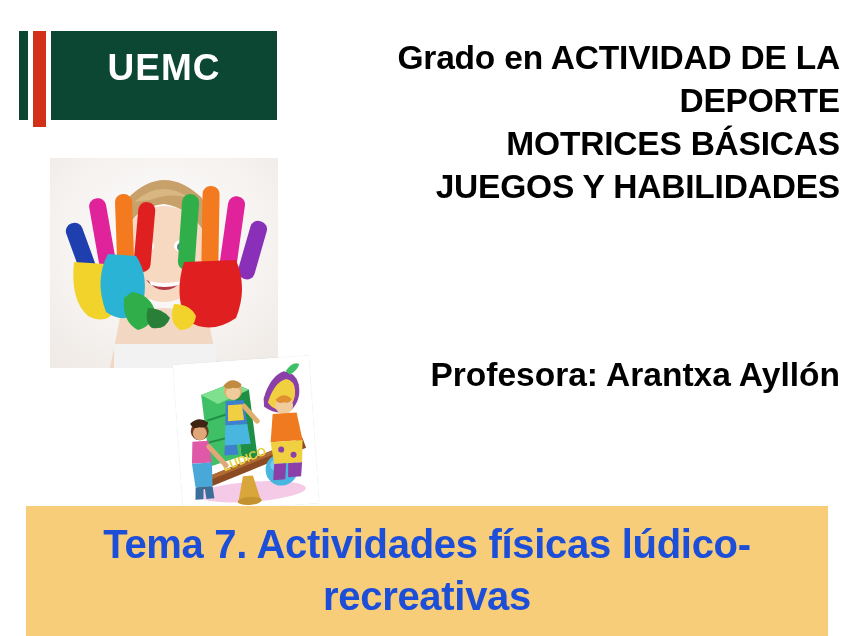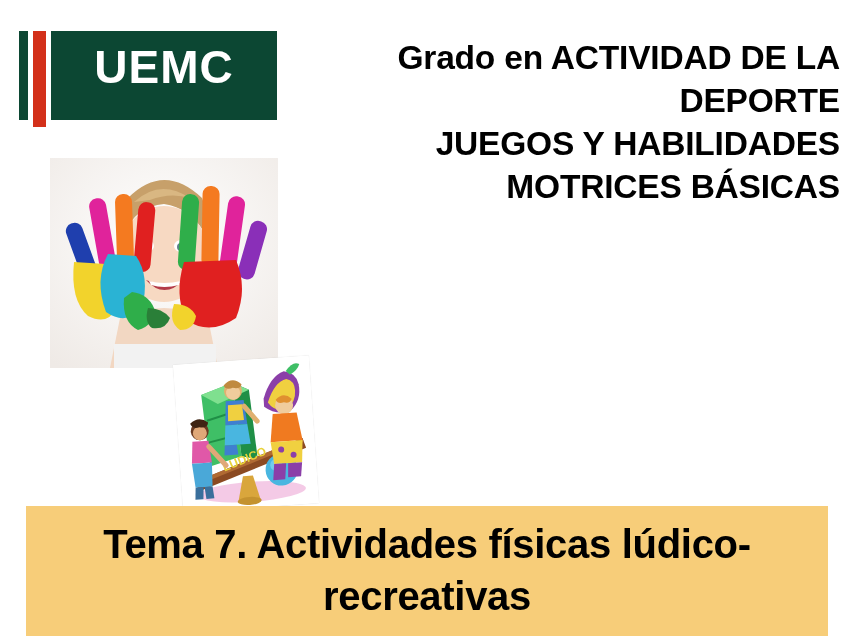--- a/index.html
+++ b/index.html
@@ -59,21 +59,21 @@
     left: 32px;
     top: 0px;
     width: 226px;
     height: 74px;
     display: flex;
     align-items: center;
     justify-content: center;
     color: #ffffff;
     font-family: "Liberation Sans", sans-serif;
     font-weight: bold;
-    font-size: 46px;
+    font-size: 37px;
     letter-spacing: 1px;
     line-height: 1;
     padding-bottom: 2px;
     box-sizing: border-box;
   }
 
   
   #headline {
     position: absolute;
     left: 300px;
@@ -138,21 +138,21 @@
     height: 130px;
     background: #f7cd79;
     display: flex;
     align-items: center;
     justify-content: center;
     box-sizing: border-box;
     padding: 4px 30px 6px 30px;
   }
   #banner .banner-text {
     text-align: center;
-    color: #000000;
+    color: #1d4ed8;
     font-family: "Liberation Sans", sans-serif;
     font-weight: bold;
     font-size: 40px;
     line-height: 52px;
     letter-spacing: -0.3px;
   }
 </style>
 </head>
 <body>
 
@@ -161,24 +161,25 @@
   <div id="logo">
     <div class="bar-green-thin"></div>
     <div class="bar-red"></div>
     <div class="block-green"></div>
     <div class="wordmark">UEMC</div>
   </div>
 
   <div id="headline">
     <span class="line">Grado en ACTIVIDAD DE LA</span>
     <span class="line">DEPORTE</span>
+    <span class="line">MOTRICES BÁSICAS</span>
     <span class="line">JUEGOS Y HABILIDADES</span>
-    <span class="line">MOTRICES BÁSICAS</span>
-  </div>
-
+  </div>
+
+  <div id="byline">Profesora: Arantxa Ayllón</div>
 
   <div id="photo-hands">
     <svg viewBox="0 0 228 210" preserveAspectRatio="xMidYMid slice">
       <defs>
         <radialGradient id="bgw" cx="50%" cy="40%" r="75%">
           <stop offset="0%" stop-color="#ffffff"></stop>
           <stop offset="100%" stop-color="#efeae6"></stop>
         </radialGradient>
       </defs>
       <rect x="0" y="0" width="228" height="210" fill="url(#bgw)"></rect>

